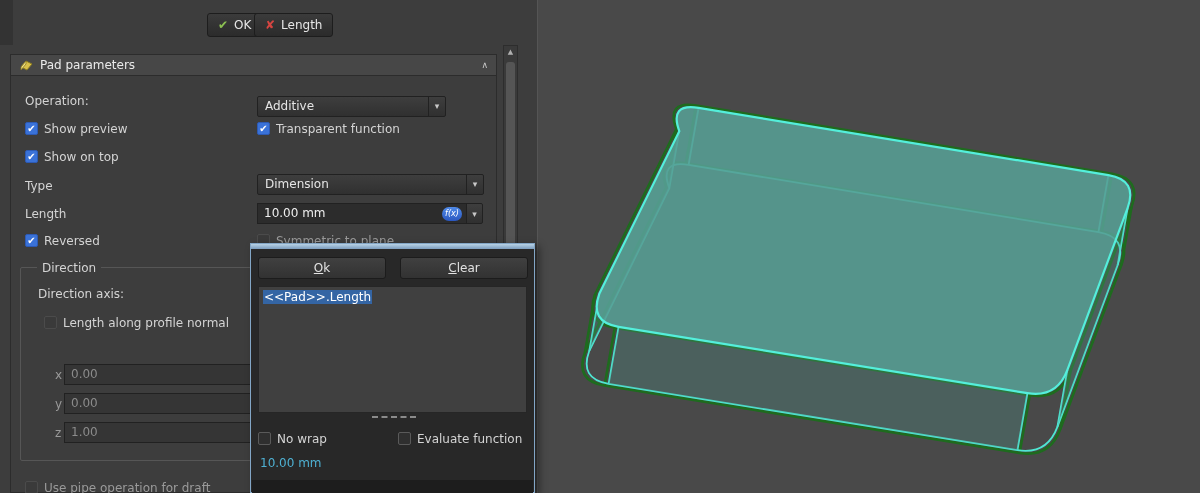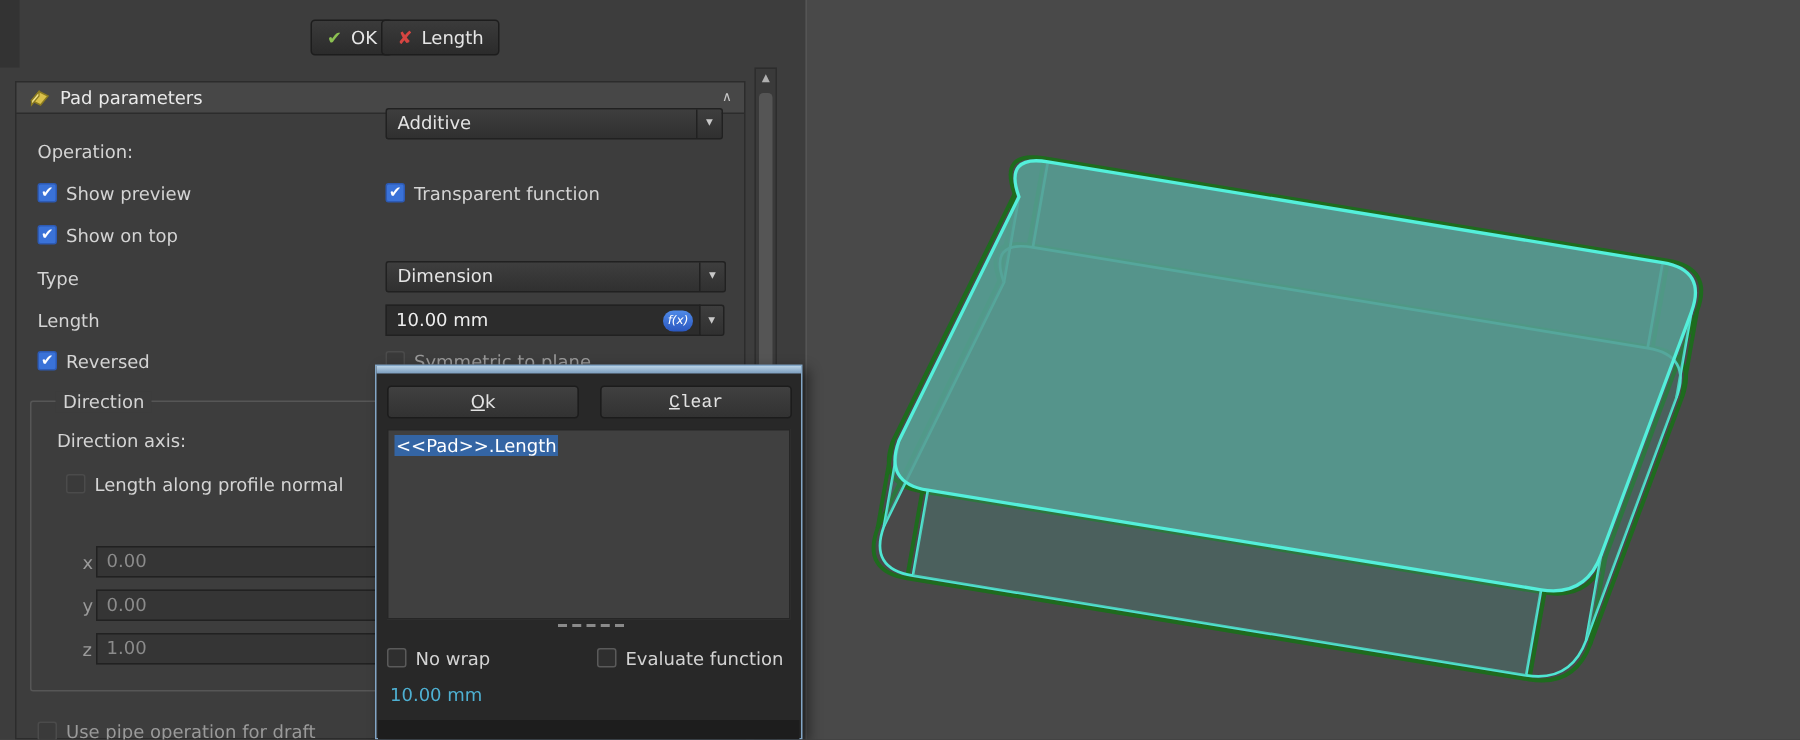--- a/index.html
+++ b/index.html
@@ -133,21 +133,21 @@
   <div class="hdr">
     <svg width="15" height="14" viewBox="0 0 15 14">
       <polygon points="2,9 7,3 13,6 8,12" fill="#d9c04a" stroke="#8a7a20" stroke-width="1"></polygon>
       <polygon points="2,9 7,3 7,6 2,12" fill="#efe08a" stroke="#8a7a20" stroke-width="0.8"></polygon>
     </svg>
     <span class="title">Pad parameters</span>
     <span class="chev">∧</span>
   </div>
 
   <div class="lbl" style="left:25px;top:94px;">Operation:</div>
-  <div class="combo" style="left:257px;top:72px;width:225px;">
+  <div class="combo" style="left:257px;top:96px;width:189px;">
     <span>Additive</span>
     <span class="arrow">▾</span>
   </div>
 
   <div class="cb checked" style="left:25px;top:122px;">✔</div>
   <div class="lbl" style="left:44px;top:122px;">Show preview</div>
   <div class="cb checked" style="left:257px;top:122px;">✔</div>
   <div class="lbl" style="left:276px;top:122px;">Transparent function</div>
 
   <div class="cb checked" style="left:25px;top:150px;">✔</div>
@@ -202,21 +202,21 @@
     <div class="thumb"></div>
   </div>
 </div>
 
 <div class="dialog">
   <div class="cap"></div>
 
   <div class="dlg-btn" style="left:7px;">
     <span class="u">O</span><span>k</span>
   </div>
-  <div class="dlg-btn" style="left:149px;font-family:Liberation Mono, monospace;">
+  <div class="dlg-btn" style="left:149px;">
     <span class="u">C</span><span>lear</span>
   </div>
 
   <div class="dlg-text">
     <span class="sel">&lt;&lt;Pad&gt;&gt;.Length</span>
   </div>
 
   <div class="splitter"></div>
 
   <div class="cb un" style="left:7px;top:188px;"></div>

